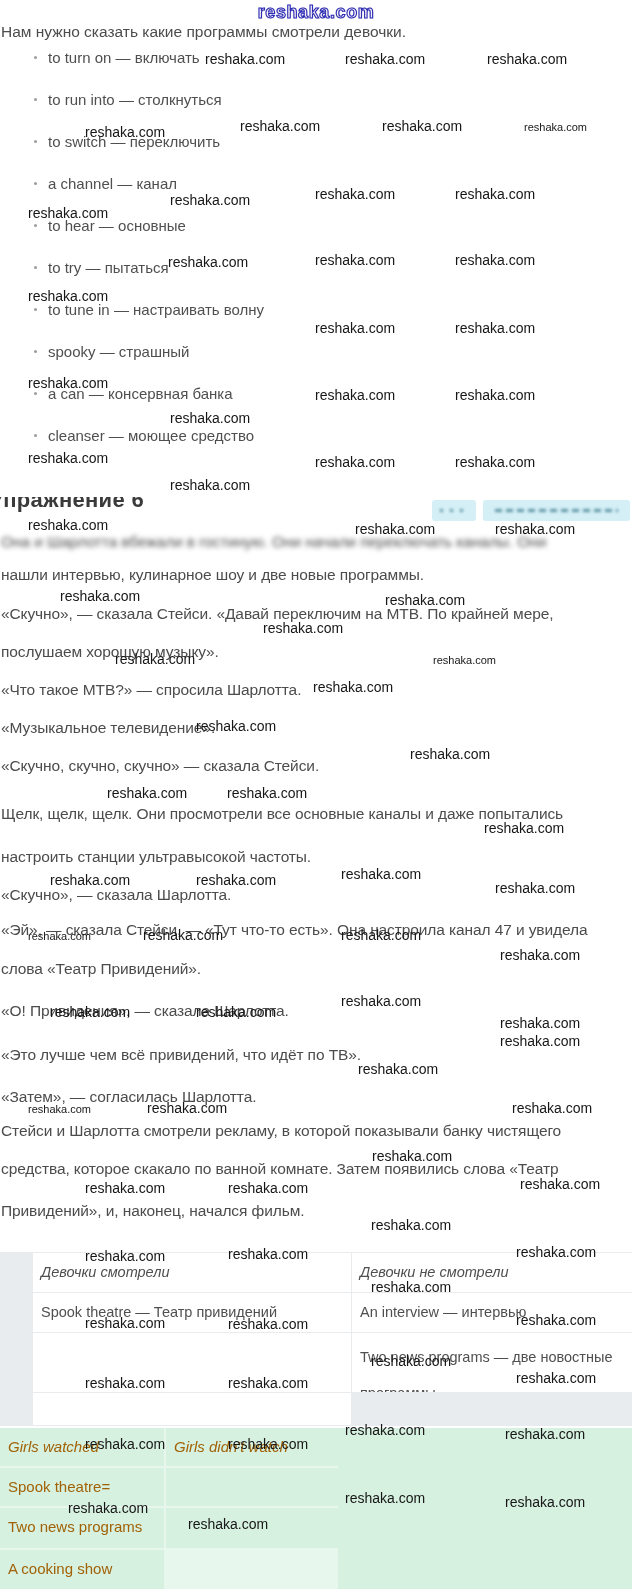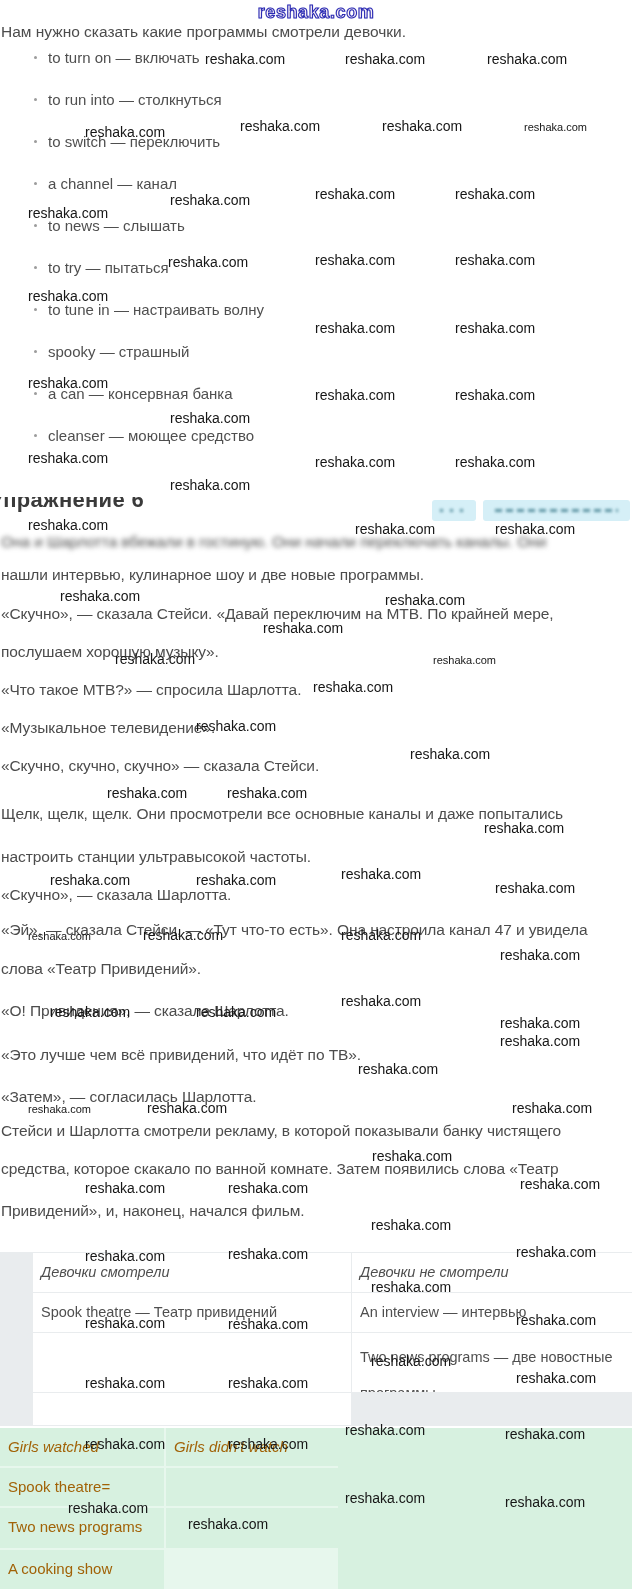--- a/index.html
+++ b/index.html
@@ -67,21 +67,21 @@
 
   <div class="logo">reshaka.com</div>
 
   <div class="intro">Нам нужно сказать какие программы смотрели девочки.</div>
 
   <ul class="vocab" id="vocab-list">
       <li>to turn on — включать</li>
       <li>to run into — столкнуться</li>
       <li>to switch — переключить</li>
       <li>a channel — канал</li>
-      <li>to news — слышать</li>
+      <li>to hear — основные</li>
       <li>to try — пытаться</li>
       <li>to tune in — настраивать волну</li>
       <li>spooky — страшный</li>
       <li>a can — консервная банка</li>
       <li>cleanser — моющее средство</li>
     </ul>
 
   <div class="ex-clip">
     <span class="ex-title">Упражнение 6</span>
   </div>

